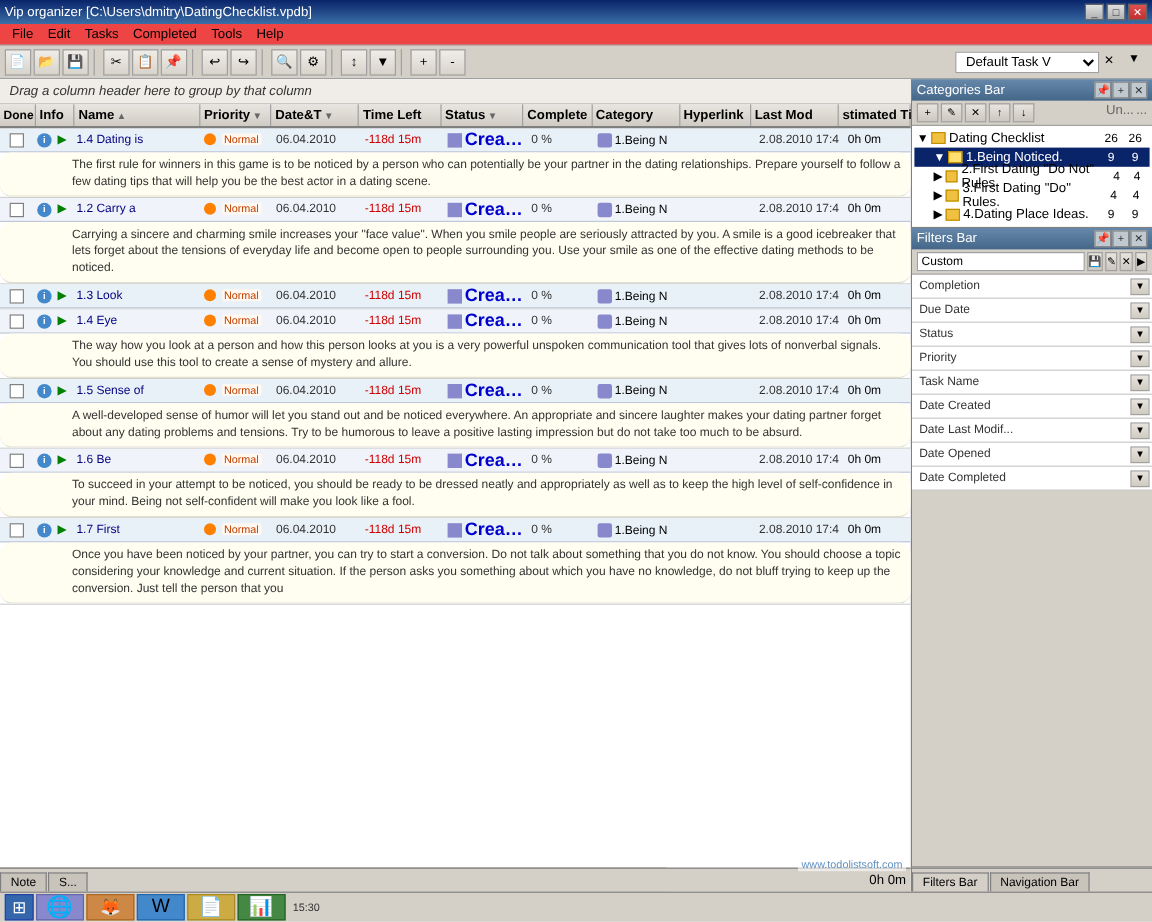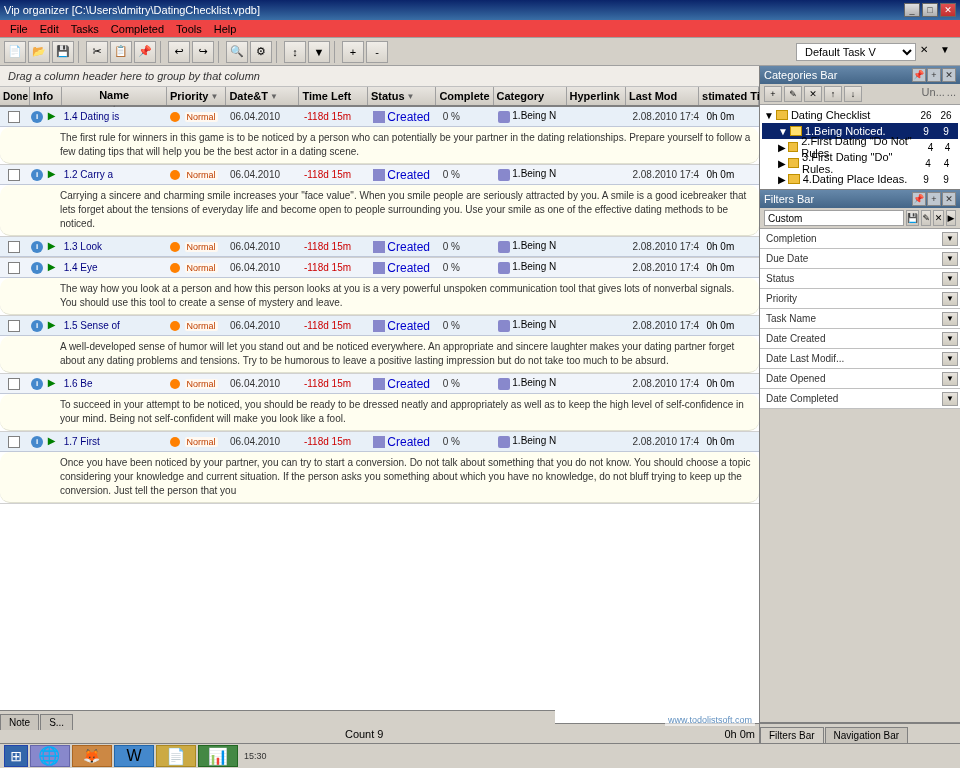--- a/index.html
+++ b/index.html
@@ -112,21 +112,21 @@
       font-weight: bold;
       cursor: pointer;
       display: flex; align-items: center; gap: 2px;
       white-space: nowrap;
     }
     .sort-arrow { font-size: 8px; color: #666; }
 
     
     .c-done { width: 30px; }
     .c-info { width: 35px; }
-    .c-name { width: 115px; flex-direction: column; }
+    .c-name { width: 115px; }
     .c-priority { width: 65px; }
     .c-date { width: 80px; }
     .c-timeleft { width: 75px; }
     .c-status { width: 75px; }
     .c-complete { width: 60px; }
     .c-category { width: 80px; }
     .c-hyperlink { width: 65px; }
     .c-lastmod { width: 80px; }
     .c-estimated { width: 60px; }
 
@@ -156,21 +156,21 @@
       border-bottom: 1px solid #e0e0d0;
       border-radius: 10px;
     }
     .checkbox-cell { display: flex; align-items: center; justify-content: center; }
     .checkbox { width: 12px; height: 12px; border: 1px solid #808080; background: white; }
     
     .priority-normal { color: #c04000; background: #fff8f0; border-radius: 2px; padding: 0 2px; font-size: 9px; }
     .priority-icon { display: inline-block; width: 10px; height: 10px; border-radius: 50%; margin-right: 2px; vertical-align: middle; }
     .p-orange { background: #ff8000; }
     
-    .status-created { color: #0000cc; font-size: 12px; }
+    .status-created { color: #0000cc; font-size: 15px; font-weight: bold; }
     .status-icon { display: inline-block; width: 12px; height: 12px; background: #8888cc; margin-right: 2px; vertical-align: middle; }
     
     .cat-icon { display: inline-block; width: 12px; height: 12px; background: #8888cc; margin-right: 2px; vertical-align: middle; border-radius: 2px; }
     
     .pct { color: #333; font-size: 10px; }
     .date-val { color: #333; font-size: 10px; }
     .timeleft-neg { color: #cc0000; font-size: 10px; }
     
     
     .status-bar {
@@ -517,21 +517,21 @@
       <span class="status-icon"></span>Created
     </div>
     <div class="task-cell c-complete pct">0 %</div>
     <div class="task-cell c-category">
       <span class="cat-icon"></span>1.Being N
     </div>
     <div class="task-cell c-hyperlink"></div>
     <div class="task-cell c-lastmod date-val">2.08.2010 17:4</div>
     <div class="task-cell c-estimated">0h 0m</div>
   </div>
-          <div class="task-note">The way how you look at a person and how this person looks at you is a very powerful unspoken communication tool that gives lots of nonverbal signals. You should use this tool to create a sense of mystery and leave.</div>
+          <div class="task-note">The way how you look at a person and how this person looks at you is a very powerful unspoken communication tool that gives lots of nonverbal signals. You should use this tool to create a sense of mystery and allure.</div>
         </div>
         <div class="task-row-container">
           <div class="task-row">
     <div class="task-cell c-done checkbox-cell">
       <div class="checkbox"></div>
     </div>
     <div class="task-cell c-info">
       <span class="info-icon">i</span>
       <span class="green-arrow">▶</span>
     </div>
@@ -738,21 +738,21 @@
         </div>
     </div>
 
     <div class="bottom-tabs">
       <div class="bottom-tab active">Filters Bar</div>
       <div class="bottom-tab">Navigation Bar</div>
     </div>
   </div>
 </div>
 
-<div class="bottom-tabs" style="position:absolute; bottom:38px; left:0; width:555px; background:#d4d0c8; border-top:1px solid #808080;">
+<div class="bottom-tabs" style="position:absolute; bottom:25px; left:0; width:555px; background:#d4d0c8; border-top:1px solid #808080;">
   <div class="bottom-tab">Note</div>
   <div class="bottom-tab">S...</div>
 </div>
 
 <div style="position:absolute; bottom:0; left:0; right:0; height:25px; background:#d4d0c8; border-top:1px solid #808080; display:flex; align-items:center; padding:0 4px;">
   <div style="display:flex; gap:2px; align-items:center;">
     <div style="width:24px;height:22px;background:#3366aa;border:1px solid #2244aa;display:flex;align-items:center;justify-content:center;cursor:pointer;color:white;font-size:14px;">⊞</div>
     <div style="width:40px;height:22px;background:#8888cc;border:1px solid #6666aa;display:flex;align-items:center;justify-content:center;cursor:pointer;font-size:18px;">🌐</div>
     <div style="width:40px;height:22px;background:#cc8844;border:1px solid #aa6622;display:flex;align-items:center;justify-content:center;cursor:pointer;font-size:14px;">🦊</div>
     <div style="width:40px;height:22px;background:#4488cc;border:1px solid #2266aa;display:flex;align-items:center;justify-content:center;cursor:pointer;font-size:16px;">W</div>

